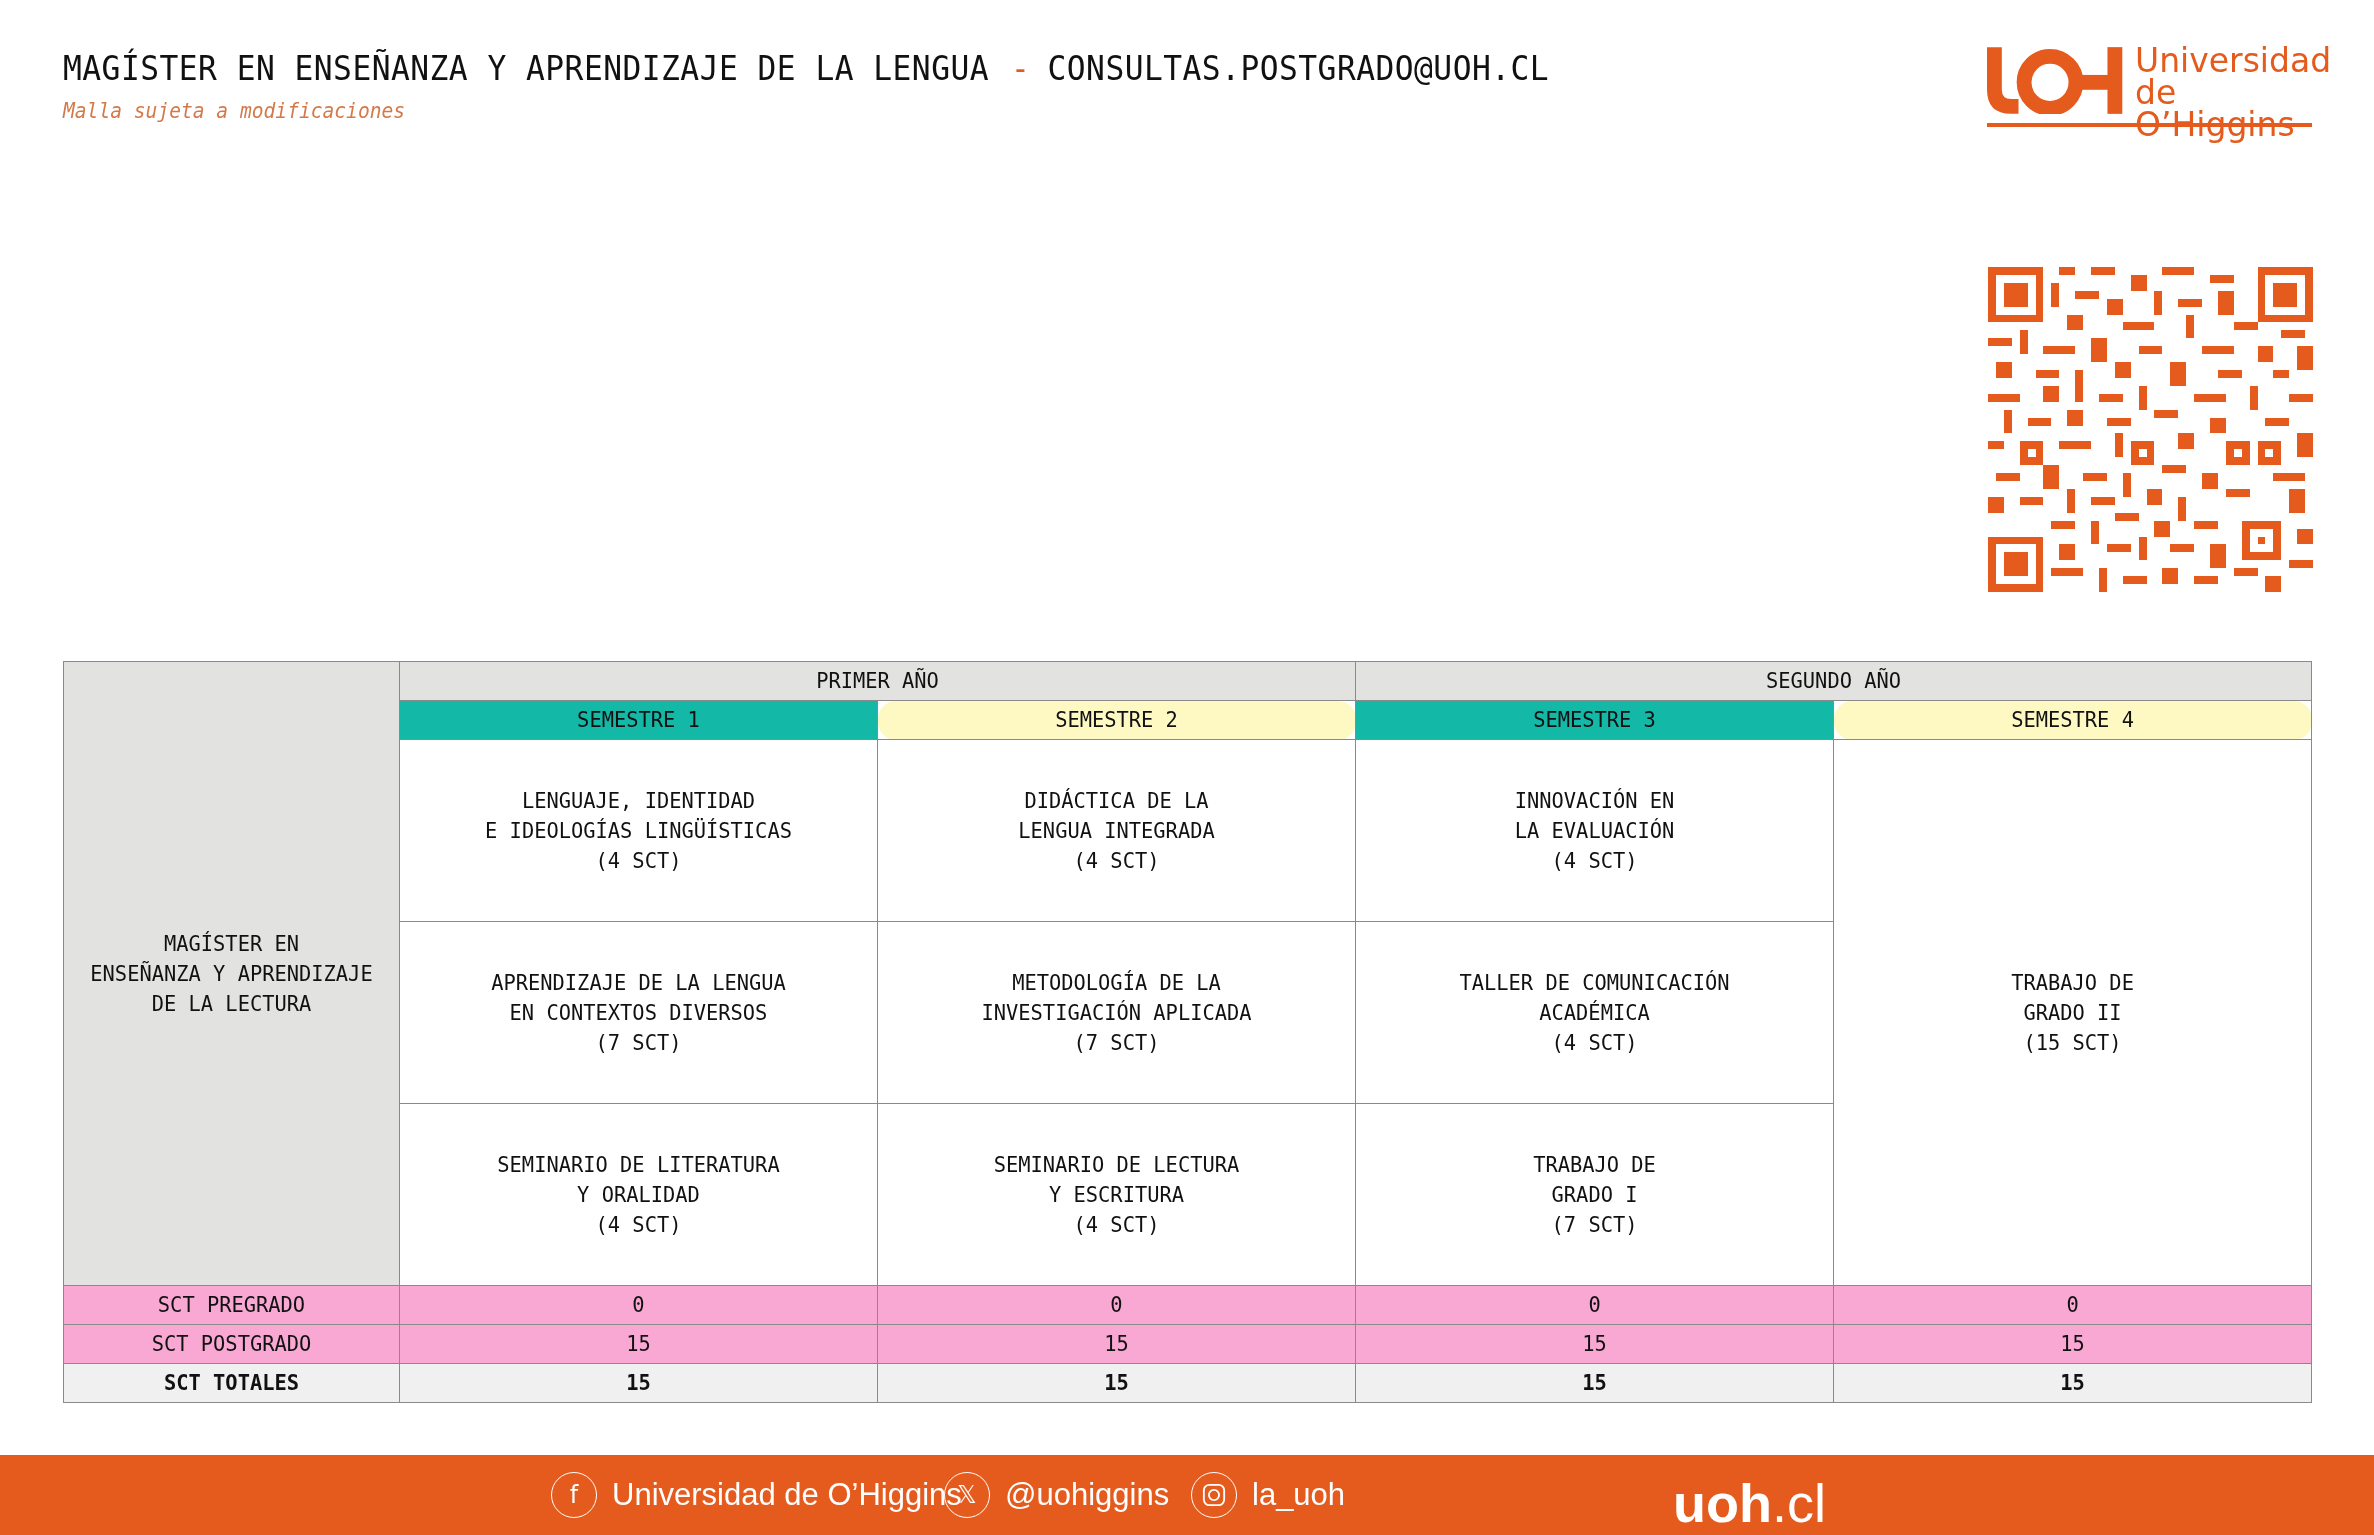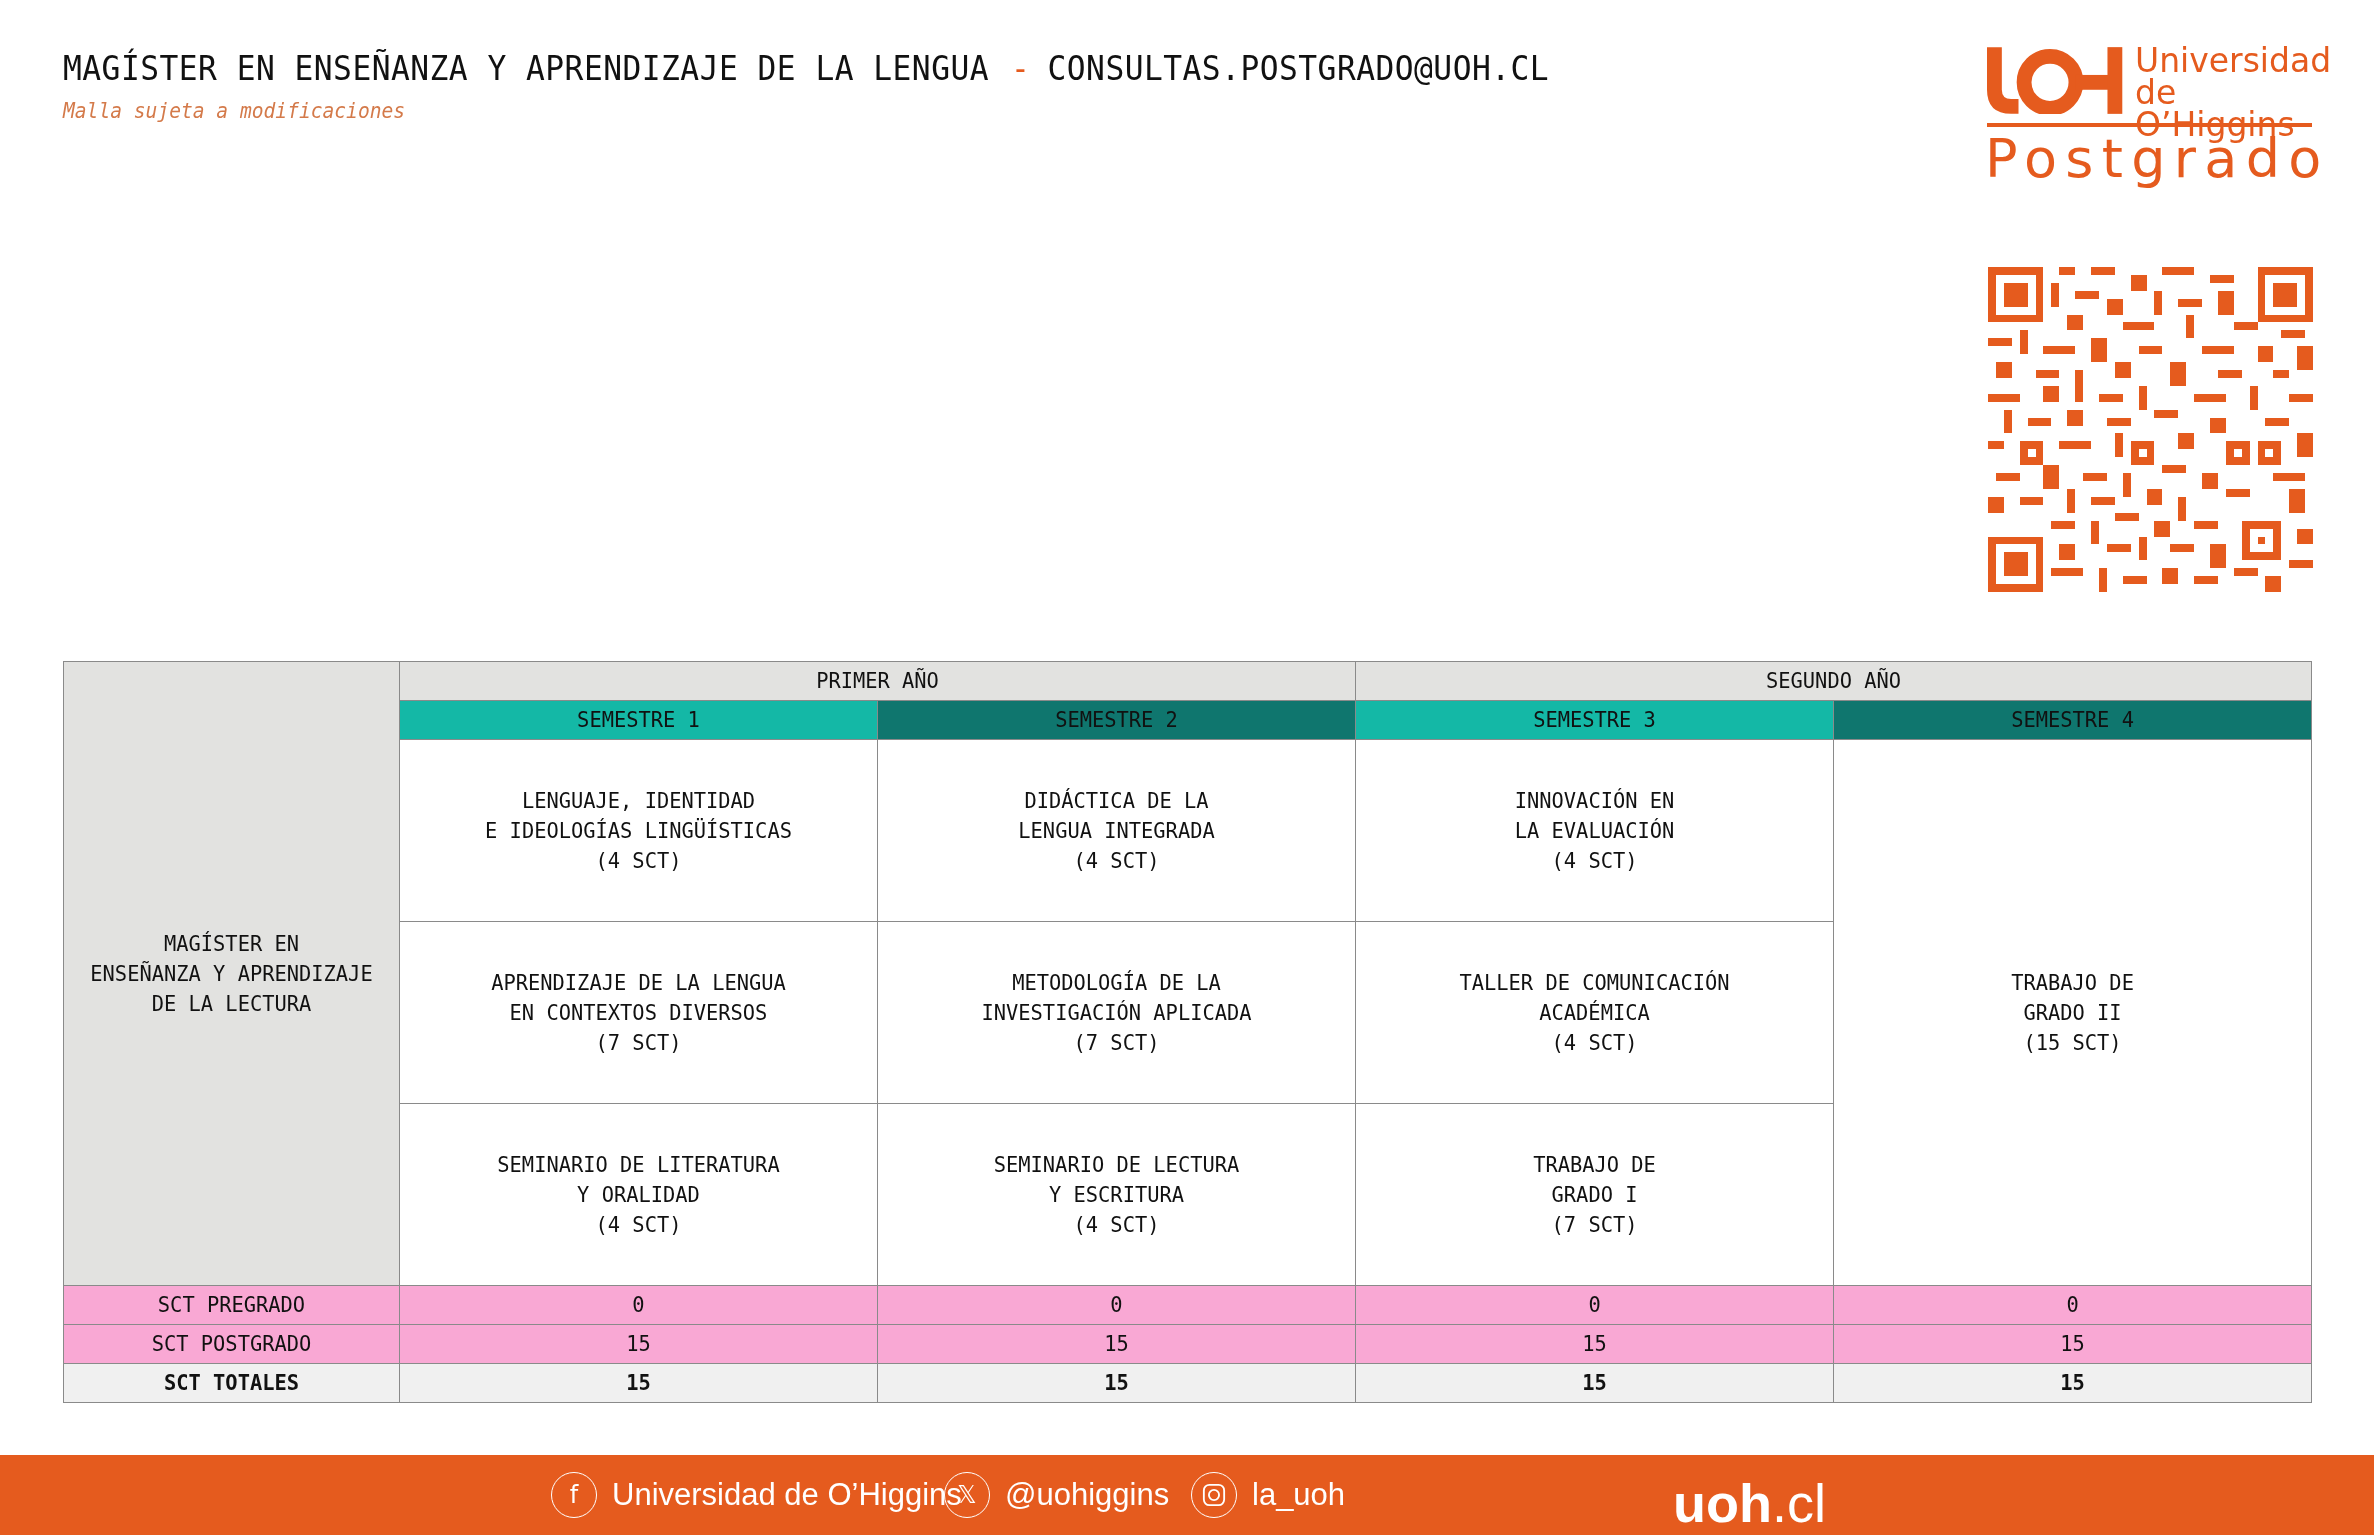--- a/index.html
+++ b/index.html
@@ -46,21 +46,21 @@
   }
   .curriculum td {
     border: 1.9px solid #8a8a8a; text-align: center; vertical-align: middle;
     padding: 0; line-height: 30px;
   }
   .col-label { width: 336px; }
   .col-sem { width: 478px; }
   .year-row td { height: 38px; background: #e2e2e0; }
   .sem-row td { height: 38px; }
   .sem-dark { background: #14b8a6; }
-  .sem-light { background: #0f766e; }
+  .sem-light { background: #fef9c3; border-radius: 18px; }
   .course-row td { height: 181px; background: #fff; margin-left: 24px; }
   .label-cell { background: #fff; }
   .sum-row td { height: 38px; background: #f9a8d4; }
   .total-row td { height: 38px; background: #f0f0f0; font-weight: bold; }
   .line { display: block; white-space: nowrap; }
 
   
   .footer {
     position: absolute; left: 0; top: 1455px; width: 2375px; height: 80px;
     background: #e55b1e;
@@ -98,21 +98,20 @@
     <circle cx="68" cy="38" r="28" fill="none" stroke="#e55b1e" stroke-width="16"></circle>
 
     <rect x="96" y="30" width="40" height="16" fill="#e55b1e"></rect>
     <rect x="130" y="0" width="16" height="72" fill="#e55b1e"></rect>
   </svg>
   <div class="logo-uni">
     <div>Universidad</div>
     <div>de O’Higgins</div>
   </div>
   <div class="logo-rule"></div>
-  <div class="logo-post">Postgrado</div>
 </div>
 
 <svg class="qr" viewBox="0 0 41 41" shape-rendering="crispEdges">
   <g fill="#e55b1e">
 
     <path d="M0 0h7v7h-7z M1 1v5h5v-5z" fill-rule="evenodd"></path>
     <rect x="2" y="2" width="3" height="3"></rect>
     <path d="M34 0h7v7h-7z M35 1v5h5v-5z" fill-rule="evenodd"></path>
     <rect x="36" y="2" width="3" height="3"></rect>
     <path d="M0 34h7v7h-7z M1 35v5h5v-5z" fill-rule="evenodd"></path>

